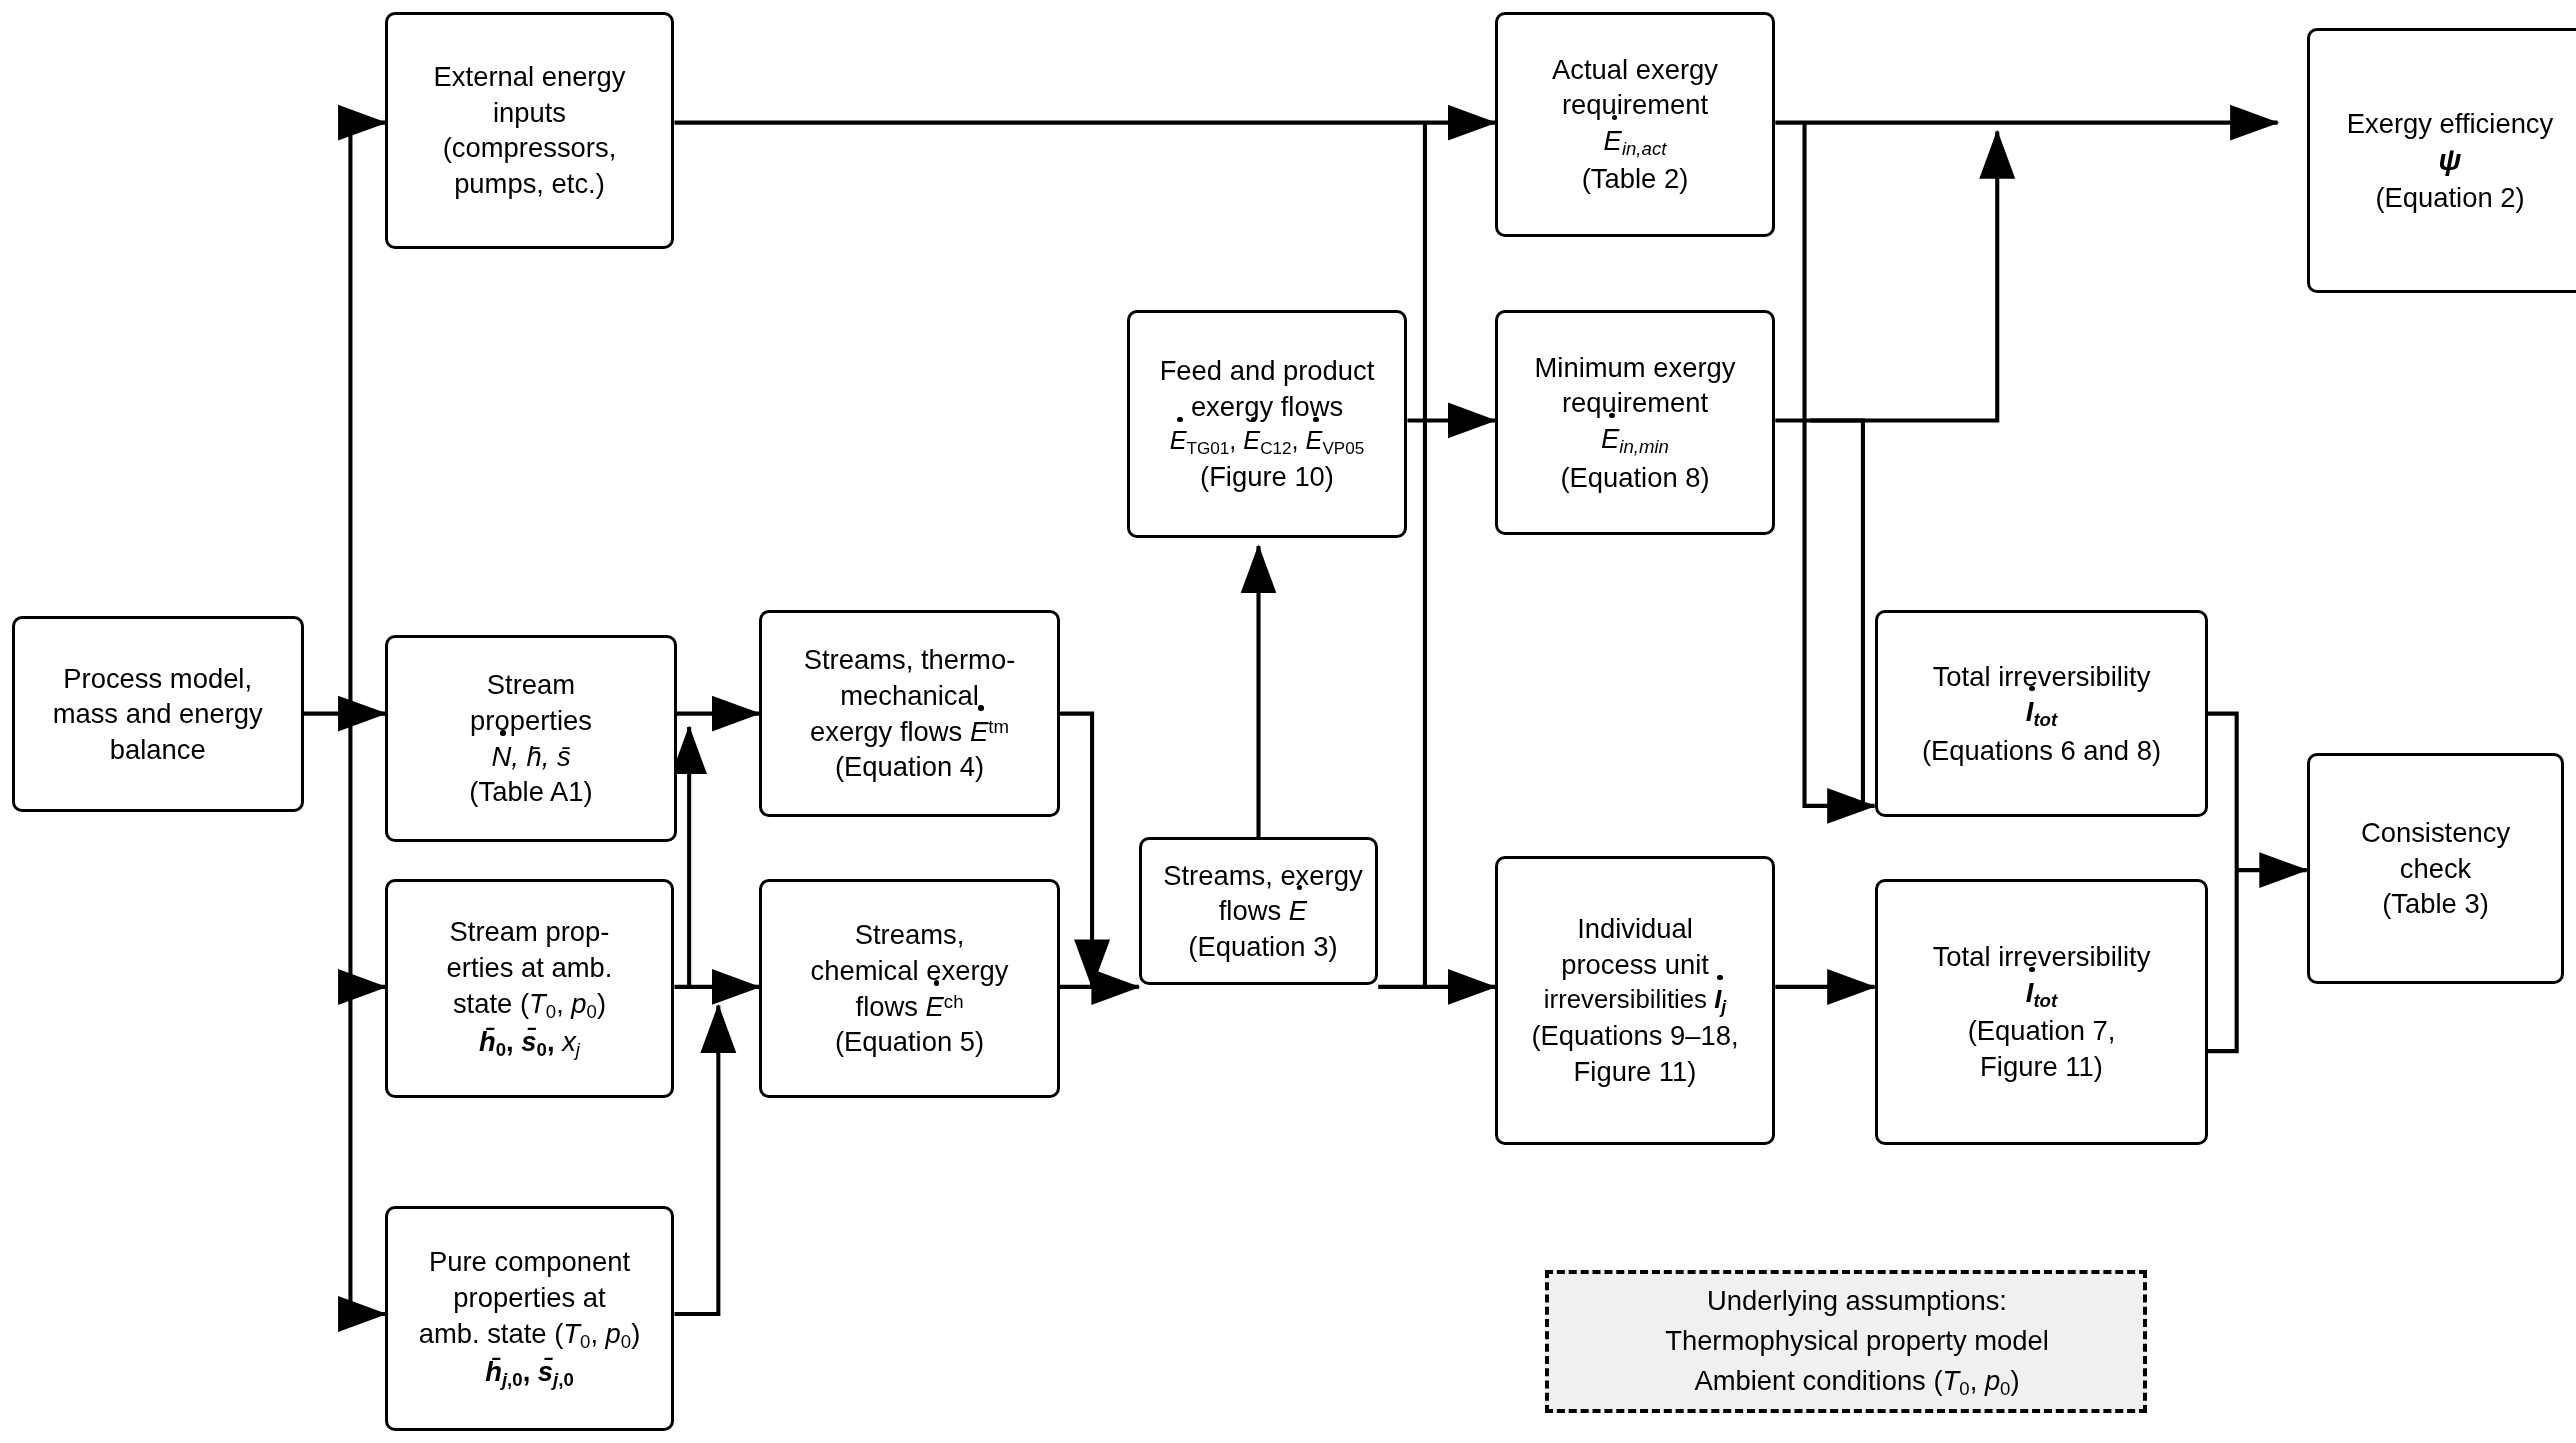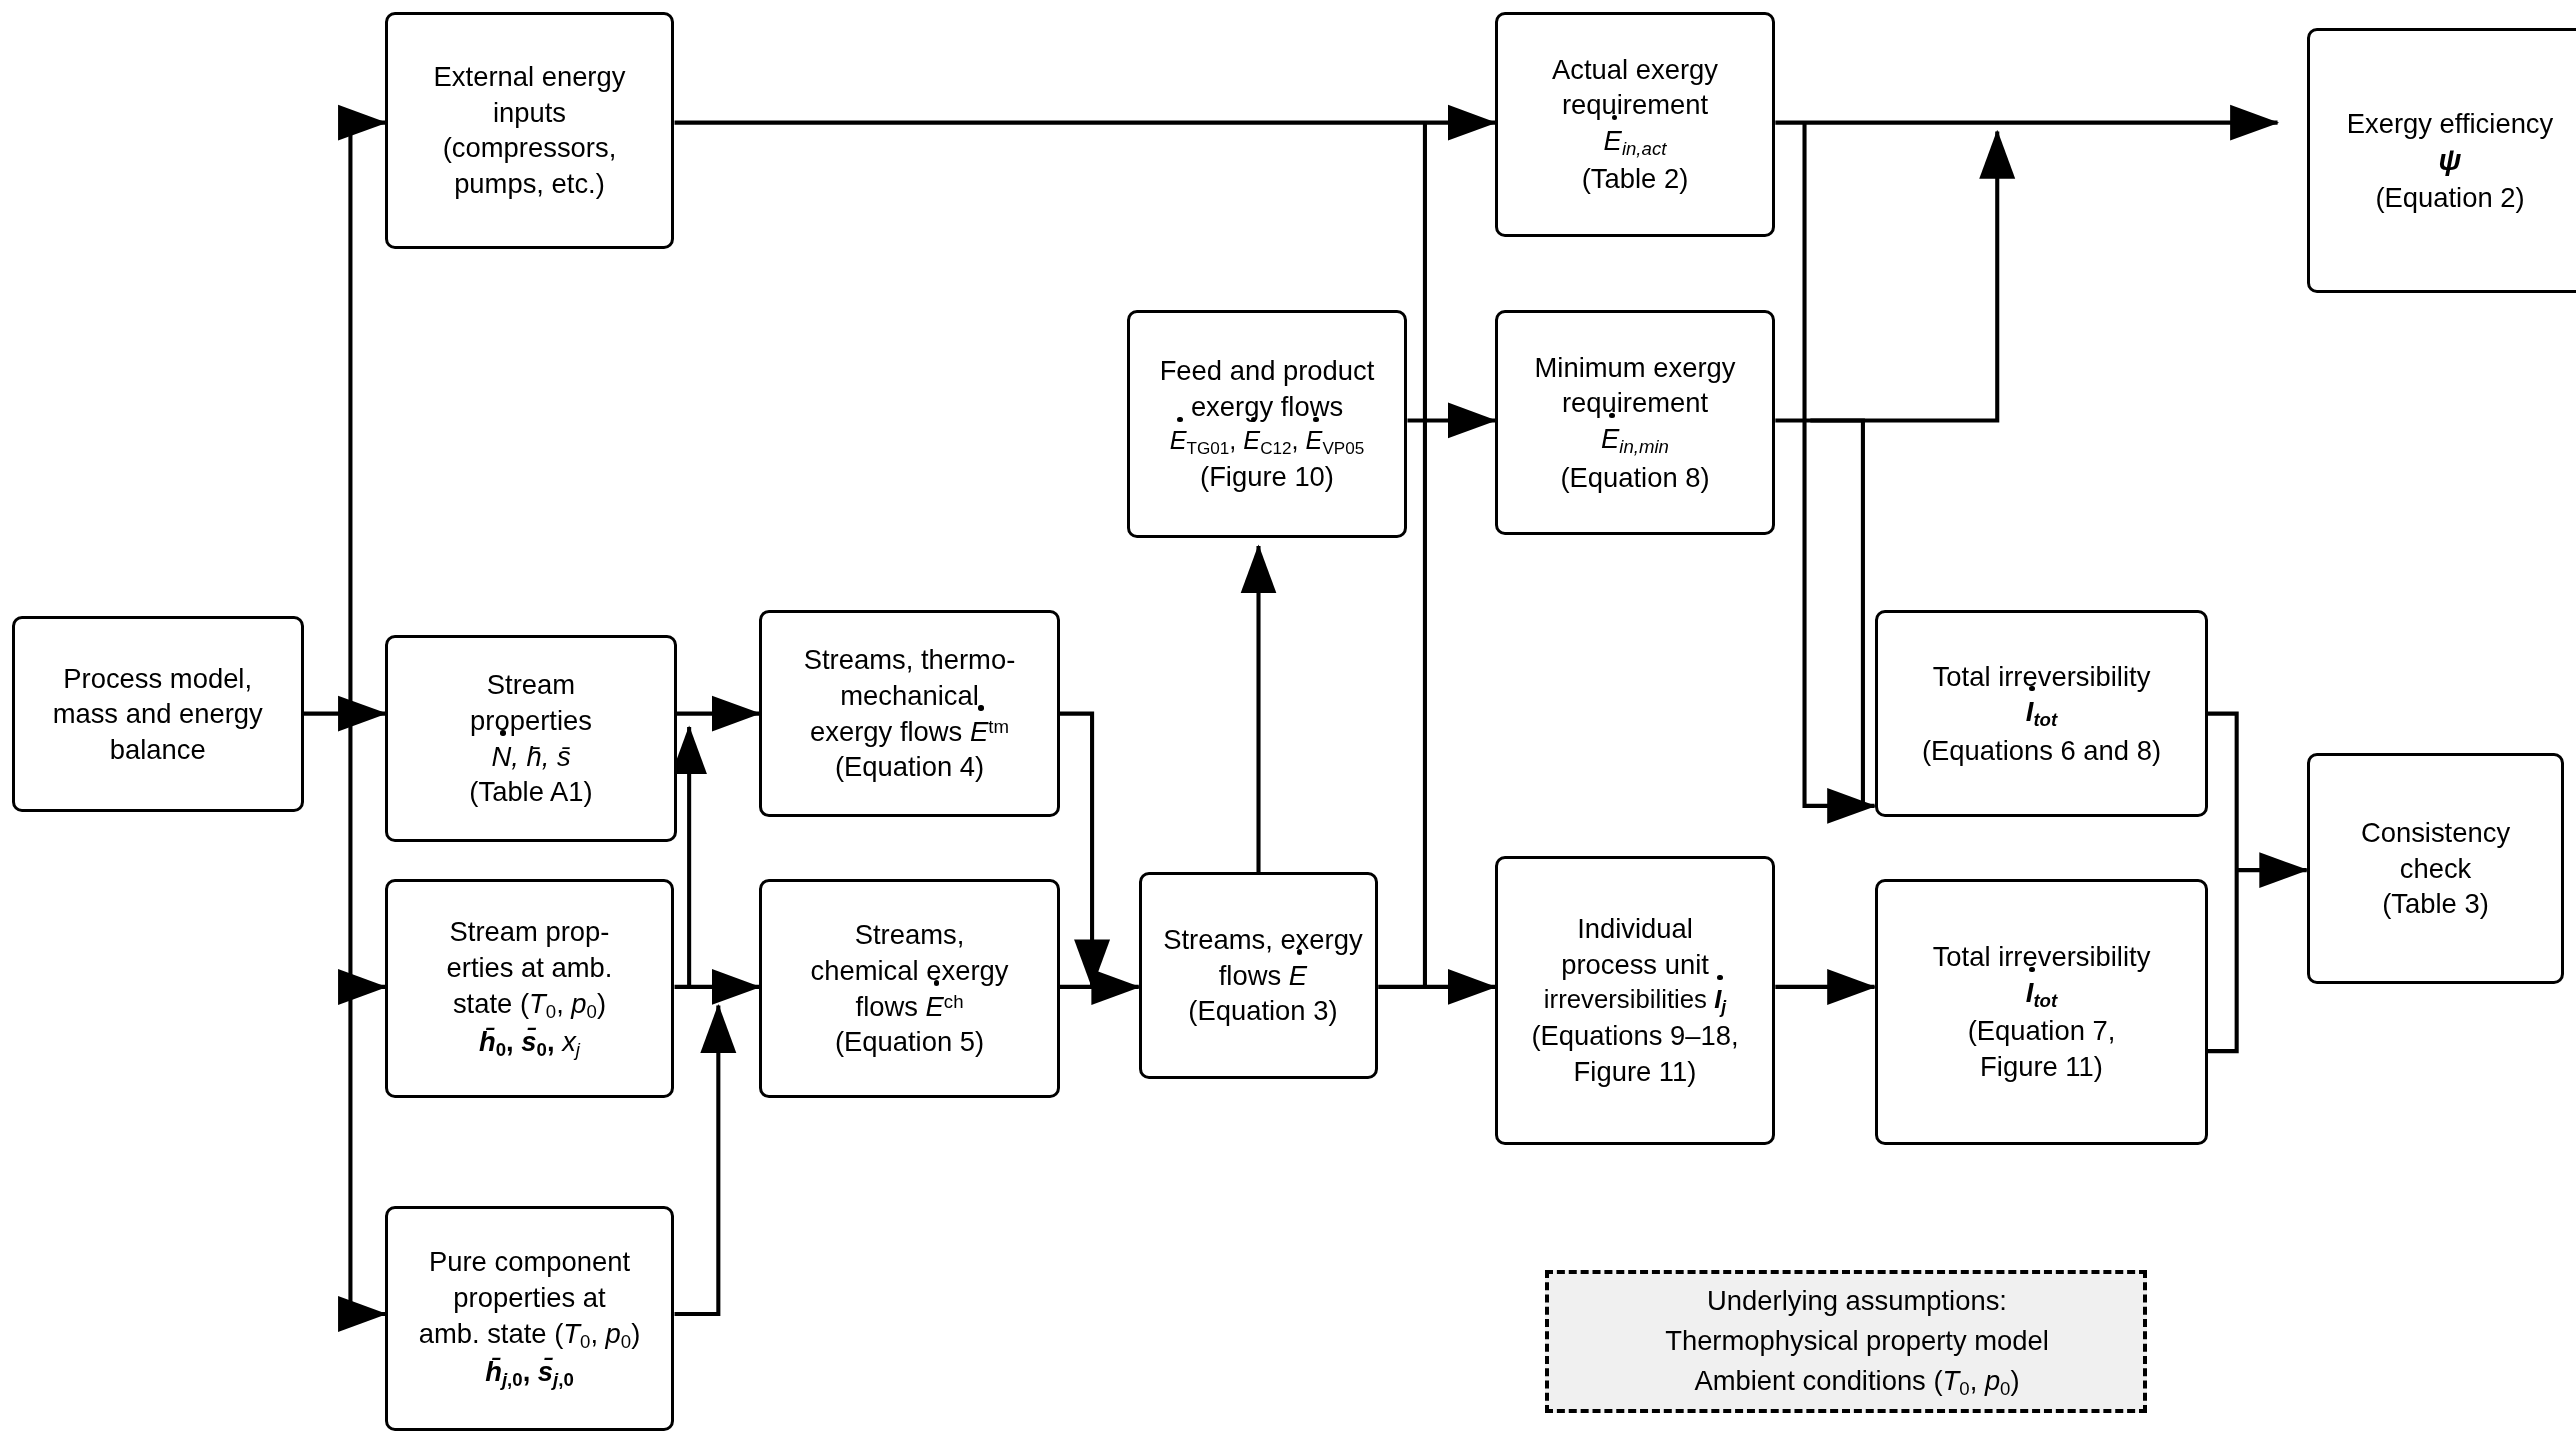--- a/index.html
+++ b/index.html
@@ -163,21 +163,21 @@
 
   <div class="node" style="left:759px;top:879px;width:301px;height:219px;">
     <div class="txt">
       <span class="ln">Streams,</span>
       <span class="ln">chemical exergy</span>
       <span class="ln">flows <span class="dotted">E</span><span class="sup">ch</span></span>
       <span class="ln">(Equation 5)</span>
     </div>
   </div>
 
-  <div class="node" style="left:1139px;top:872px;width:239px;height:207px;padding-left:17px;">
+  <div class="node" style="left:1139px;top:837px;width:239px;height:148px;padding-left:17px;">
     <div class="txt">
       <span class="ln">Streams, exergy</span>
       <span class="ln">flows <span class="dotted">E</span></span>
       <span class="ln">(Equation 3)</span>
     </div>
   </div>
 
   <div class="node" style="left:1127px;top:310px;width:280px;height:228px;">
     <div class="txt">
       <span class="ln">Feed and product</span>

